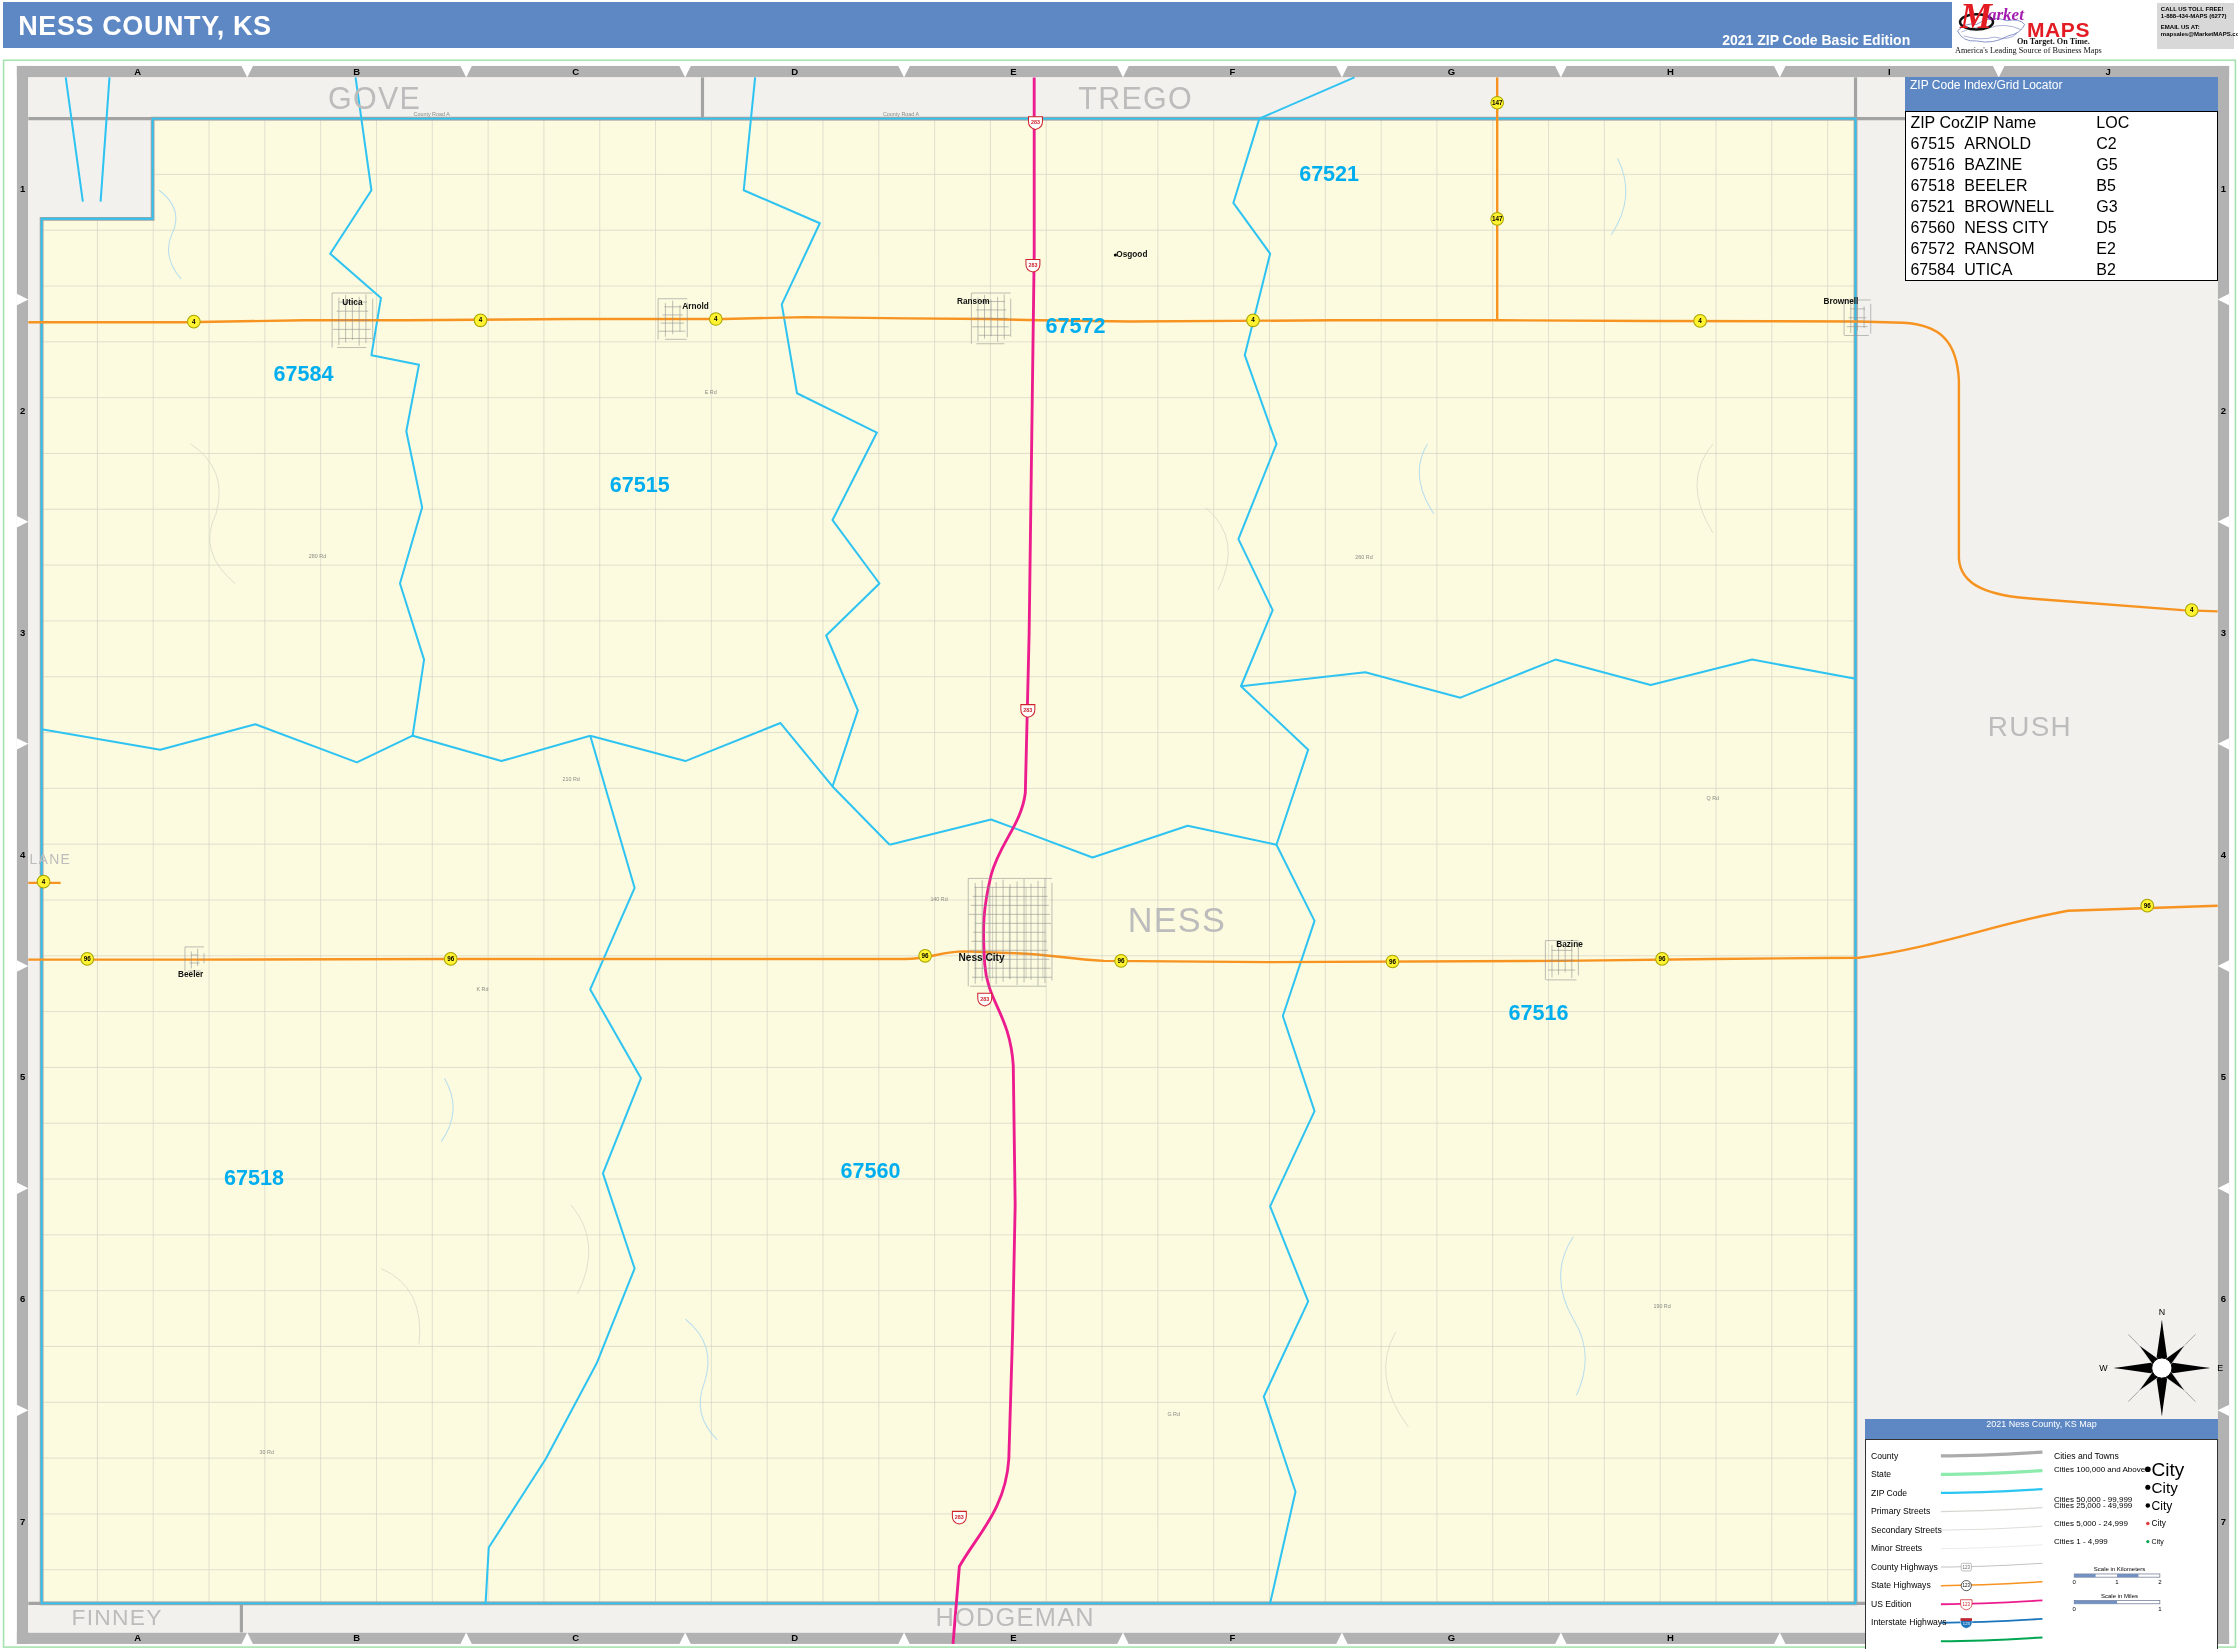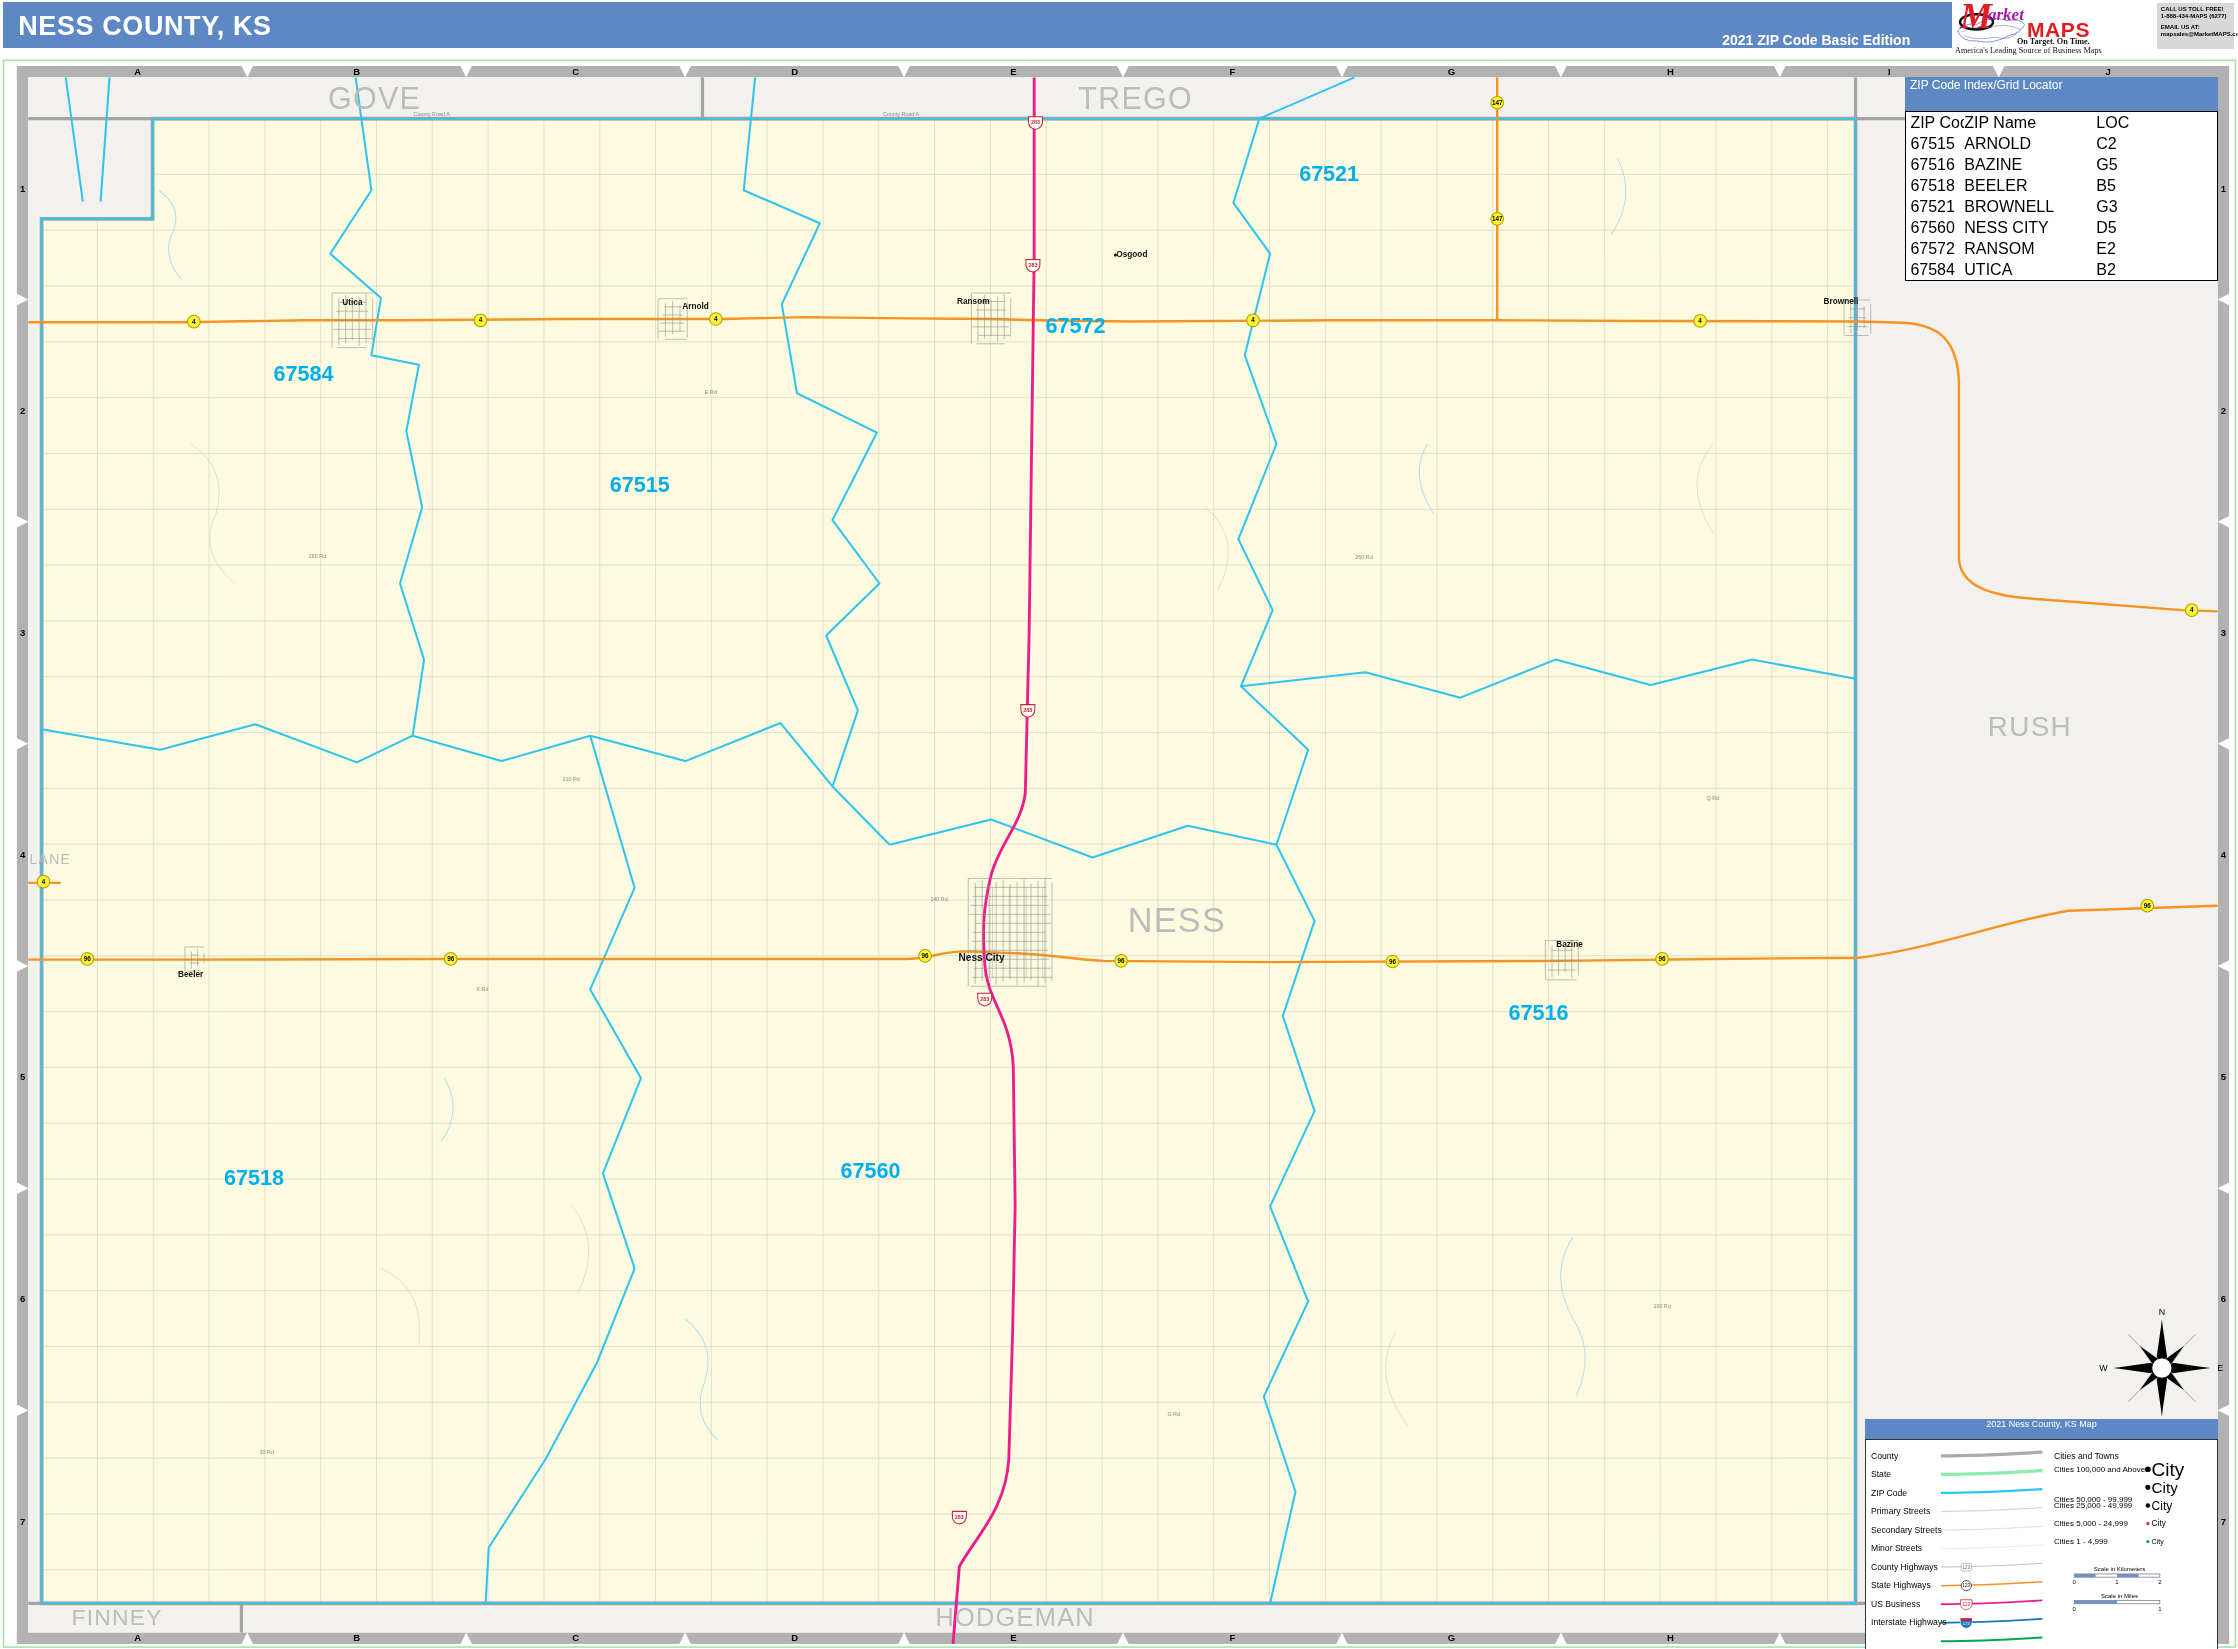--- a/index.html
+++ b/index.html
@@ -633,21 +633,21 @@
         <text x="463" y="269" font-size="9.5" fill="#000" text-anchor="middle">1</text>
       </svg>
       <div class="lg-label" style="top:10.8px;">County</div>
       <div class="lg-label" style="top:29px;">State</div>
       <div class="lg-label" style="top:48px;">ZIP Code</div>
       <div class="lg-label" style="top:66px;">Primary Streets</div>
       <div class="lg-label" style="top:85px;">Secondary Streets</div>
       <div class="lg-label" style="top:103px;">Minor Streets</div>
       <div class="lg-label" style="top:122px;">County Highways</div>
       <div class="lg-label" style="top:140px;">State Highways</div>
-      <div class="lg-label" style="top:159px;">US Business</div>
+      <div class="lg-label" style="top:159px;">US Edition</div>
       <div class="lg-label" style="top:177px;">Interstate Highways</div>
       <div class="lg-label" style="top:205px;margin-top:20px;">Toll Roads</div>
       <div class="lg-cities-title" style="top:11.4px;font-weight:normal;">Cities and Towns</div>
       <div class="lg-city-label" style="top:25px;">Cities 100,000 and Above</div>
       <div class="lg-city-label" style="top:55px;">Cities 50,000 - 99,999</div>
       <div class="lg-city-label" style="top:61px;">Cities 25,000 - 49,999</div>
       <div class="lg-city-label" style="top:79px;">Cities 5,000 - 24,999</div>
       <div class="lg-city-label" style="top:97px;">Cities 1 - 4,999</div>
       <div class="scale-label" style="left:203px;top:126px;">Scale in Kilometers</div>
       <div class="scale-label" style="left:203px;top:153px;">Scale in Miles</div>

